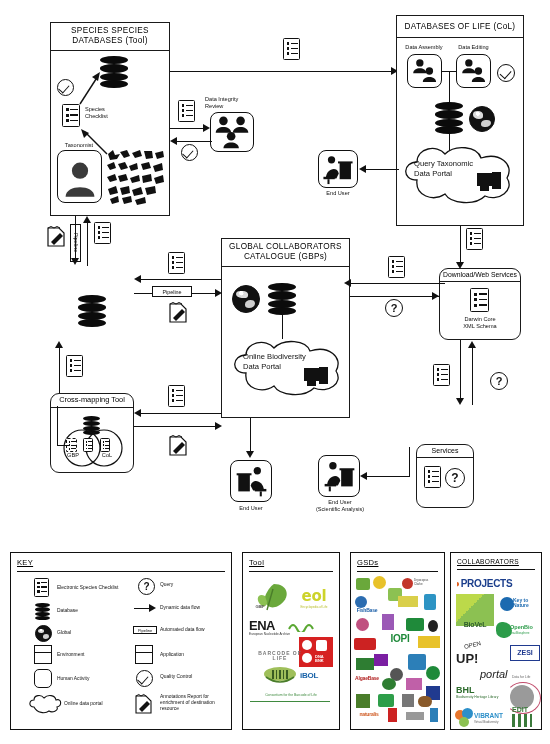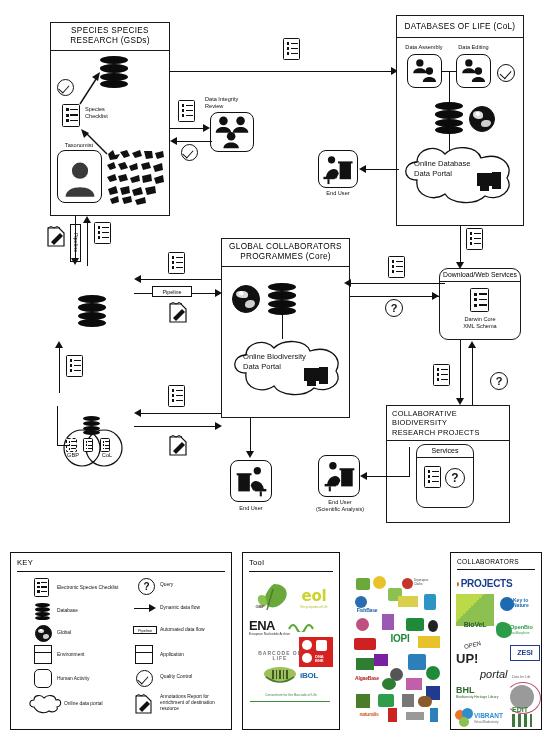--- a/index.html
+++ b/index.html
@@ -124,38 +124,38 @@
   .pipebox.vert{writing-mode:vertical-rl;}
   .note-ic{position:absolute;}
   .portal-label{
     position:absolute;text-align:left;font-size:7.6px;line-height:1.3;color:#111;
   }
   
   .panel{
     position:absolute;border:1.2px solid #111;background:#fff;box-sizing:border-box;
   }
   .panel > .ptitle{
-    font-size:7.6px;padding:5px 6px 4px 6px;letter-spacing:.3px;
+    font-size:7.6px;padding:5px 6px 4px 6px;letter-spacing:.3px;text-decoration:underline;
   }
   .panel > .prule{height:0;border-top:1px solid #111;margin:0 6px;}
   .keytxt{font-size:4.9px;line-height:1.25;color:#111;}
   .logo{
     position:absolute;font-size:4.6px;text-align:center;line-height:1.05;
     font-weight:bold;letter-spacing:-.2px;
   }
 </style>
 </head>
 <body>
 
 <div id="page">
 
   <div class="sysbox" style="left:50px;top:22px;width:120px;height:194px;">
     <div class="hdr">
       <div>SPECIES SPECIES</div>
-      <div>RESEARCH  (GSDs)</div>
+      <div>DATABASES  (Tool)</div>
     </div>
   </div>
 
   <div class="db-ic" style="left:100px;top:56px;width:28px;height:32px;">
     <i style="top:0;"></i>
       <i style="top:26%;"></i>
       <i style="top:52%;"></i>
       <i style="top:74%;"></i>
   </div>
   <div class="tick" style="left:57px;top:79px;width:15px;height:15px;"></div>
@@ -295,21 +295,21 @@
       <i style="top:52%;"></i>
       <i style="top:74%;"></i>
   </div>
   <div class="globe" style="left:469px;top:106px;width:24px;height:24px;"></div>
   <div class="vline" style="left:449px;top:134px;height:20px;"></div>
 
   <svg class="abs" style="left:399px;top:142px;width:120px;height:64px;">
     <path d="M18 38 C2 38 4 20 18 20 C18 6 38 2 46 12 C56 2 78 4 82 16 C100 10 116 22 108 36 C116 48 100 60 86 54 C76 64 52 62 46 52 C34 60 16 54 18 38 Z" fill="#fff" stroke="#111" stroke-width="1.3"></path>
   </svg>
   <div class="portal-label" style="left:414px;top:159px;width:80px;">
-    <div>Online Database</div>
+    <div>Query Taxonomic</div>
     <div>Data Portal</div>
   </div>
   <svg class="abs" style="left:476px;top:172px;width:28px;height:22px;">
     <rect x="1" y="1" width="15" height="13" fill="#111"></rect>
     <rect x="16" y="0" width="9" height="17" fill="#111"></rect>
     <rect x="4" y="14" width="9" height="5" fill="#111"></rect>
   </svg>
 
   <div class="humanbox" style="left:318px;top:150px;width:40px;height:38px;">
     <svg viewBox="0 0 42 38" width="34" height="31">
@@ -334,21 +334,21 @@
     <div class="bar" style="left:6.6px;top:3.5px;width:7.5px;height:1.5px;"></div>
     <div class="bar" style="left:2.5px;top:8px;width:2.8px;height:2.8px;"></div>
     <div class="bar" style="left:6.6px;top:8.5px;width:7.5px;height:1.5px;"></div>
     <div class="bar" style="left:2.5px;top:13.2px;width:2.8px;height:2.8px;"></div>
     <div class="bar" style="left:6.6px;top:13.7px;width:7.5px;height:1.5px;"></div>
   </div>
 
   <div class="sysbox" style="left:221px;top:238px;width:129px;height:180px;">
     <div class="hdr">
       <div>GLOBAL COLLABORATORS</div>
-      <div>PROGRAMMES (Core)</div>
+      <div>CATALOGUE (GBPs)</div>
     </div>
   </div>
   <div class="globe" style="left:232px;top:285px;width:26px;height:26px;"></div>
   <div class="db-ic" style="left:268px;top:283px;width:28px;height:32px;">
     <i style="top:0;"></i>
       <i style="top:26%;"></i>
       <i style="top:52%;"></i>
       <i style="top:74%;"></i>
   </div>
   <div class="vline" style="left:282px;top:315px;height:24px;"></div>
@@ -407,20 +407,23 @@
   <div class="arrowR" style="left:215px;top:289px;"></div>
   <div class="pipebox" style="left:152px;top:286px;width:40px;height:11px;">
     <span>Pipeline</span>
   </div>
   <svg class="abs note-ic" style="left:167px;top:300px;width:22px;height:24px;">
     <path d="M3 4 h11 l5 5 v13 h-16 z" fill="#fff" stroke="#111" stroke-width="1.2"></path>
     <path d="M3 4 q3 -3 6 0 q3 -3 6 0" fill="none" stroke="#111" stroke-width="1"></path>
     <path d="M6 18 l9 -9 l3 3 l-9 9 z" fill="#111"></path>
   </svg>
 
+  <div class="roundbox" style="left:50px;top:393px;width:84px;height:80px;">
+    <div class="hdr">Cross-mapping Tool</div>
+  </div>
   <div class="db-ic" style="left:83px;top:416px;width:17px;height:19px;">
     <i style="top:0;"></i>
       <i style="top:26%;"></i>
       <i style="top:52%;"></i>
       <i style="top:74%;"></i>
   </div>
   <svg class="abs" style="left:56px;top:427px;width:74px;height:42px;">
     <circle cx="26" cy="21" r="18" fill="none" stroke="#111" stroke-width="1.2"></circle>
     <circle cx="48" cy="21" r="18" fill="none" stroke="#111" stroke-width="1.2"></circle>
   </svg>
@@ -506,26 +509,20 @@
     <div class="bar" style="left:6.6px;top:3.5px;width:7.5px;height:1.5px;"></div>
     <div class="bar" style="left:2.5px;top:8px;width:2.8px;height:2.8px;"></div>
     <div class="bar" style="left:6.6px;top:8.5px;width:7.5px;height:1.5px;"></div>
     <div class="bar" style="left:2.5px;top:13.2px;width:2.8px;height:2.8px;"></div>
     <div class="bar" style="left:6.6px;top:13.7px;width:7.5px;height:1.5px;"></div>
   </div>
   <div class="hline" style="left:350px;top:296px;width:90px;"></div>
   <div class="arrowR" style="left:432px;top:292px;"></div>
   <div class="qmark" style="left:385px;top:299px;width:16px;height:16px;font-size:11px;">?</div>
 
-  <div class="sysbox" style="left:386px;top:405px;width:124px;height:118px;">
-    <div class="hdr" style="font-size:7.4px;text-align:left;padding-left:5px;">
-      <div>COLLABORATIVE BIODIVERSITY</div>
-      <div>RESEARCH PROJECTS</div>
-    </div>
-  </div>
   <div class="roundbox" style="left:416px;top:444px;width:58px;height:64px;">
     <div class="hdr" style="font-size:7px;">Services</div>
   </div>
   <div class="ck-ic" style="left:424px;top:466px;width:17px;height:22px;">
     <div class="bar" style="left:2.5px;top:3px;width:2.8px;height:2.8px;"></div>
     <div class="bar" style="left:6.6px;top:3.5px;width:7.5px;height:1.5px;"></div>
     <div class="bar" style="left:2.5px;top:8px;width:2.8px;height:2.8px;"></div>
     <div class="bar" style="left:6.6px;top:8.5px;width:7.5px;height:1.5px;"></div>
     <div class="bar" style="left:2.5px;top:13.2px;width:2.8px;height:2.8px;"></div>
     <div class="bar" style="left:6.6px;top:13.7px;width:7.5px;height:1.5px;"></div>
@@ -674,20 +671,24 @@
   <div class="logo" style="left:252px;top:651px;width:56px;font-size:5px;color:#777;letter-spacing:1px;">BARCODE OF LIFE</div>
   <svg class="abs" style="left:262px;top:665px;width:36px;height:22px;">
     <ellipse cx="18" cy="9" rx="16" ry="7" fill="#9fbf5a"></ellipse>
     <path d="M4 12 q14 10 28 0" stroke="#4a7d2a" stroke-width="1.6" fill="none"></path>
     <path d="M10 5 h2 v9 h-2z M14 5 h1 v9 h-1z M17 5 h2 v9 h-2z M21 5 h1 v9 h-1z M24 5 h2 v9 h-2z" fill="#3a5c22"></path>
   </svg>
   <div class="logo" style="left:300px;top:672px;width:36px;font-size:8px;color:#1862a8;text-align:left;">iBOL</div>
   <div class="abs" style="left:250px;top:693px;width:82px;font-size:3.4px;color:#3f8a3f;text-align:center;line-height:1.2;">Consortium for the Barcode of Life</div>
   <div class="hline" style="left:250px;top:701px;width:80px;border-top:1px solid #3f8a3f;"></div>
 
+  <div class="panel" style="left:350px;top:552px;width:95px;height:178px;">
+    <div class="ptitle">GSDs</div>
+    <div class="prule"></div>
+  </div>
   <div class="abs" style="left:354px;top:576px;width:88px;height:150px;">
     <div style="position:absolute;left:2px;top:2px;width:14px;height:12px;background:#6aa83b;border-radius:2px;"></div>
     <div style="position:absolute;left:19px;top:0px;width:13px;height:13px;background:#e8c22a;border-radius:50%;"></div>
     <div style="position:absolute;left:48px;top:2px;width:11px;height:11px;background:#c3362b;border-radius:50%;"></div>
     <div style="position:absolute;left:60px;top:2px;width:20px;height:10px;font-size:3px;color:#444;">Dryocopus<br>Clarke</div>
     <div style="position:absolute;left:34px;top:12px;width:14px;height:13px;background:#8cc152;border-radius:2px;"></div>
     <div style="position:absolute;left:1px;top:20px;width:12px;height:12px;background:#2b6cb0;border-radius:50%;"></div>
     <div class="logo" style="left:0px;top:32px;width:26px;font-size:5px;color:#1c5fa8;">FishBase</div>
     <div style="position:absolute;left:44px;top:20px;width:20px;height:11px;background:#d9cf4a;"></div>
     <div style="position:absolute;left:70px;top:18px;width:12px;height:16px;background:#2d94c4;border-radius:2px;"></div>

